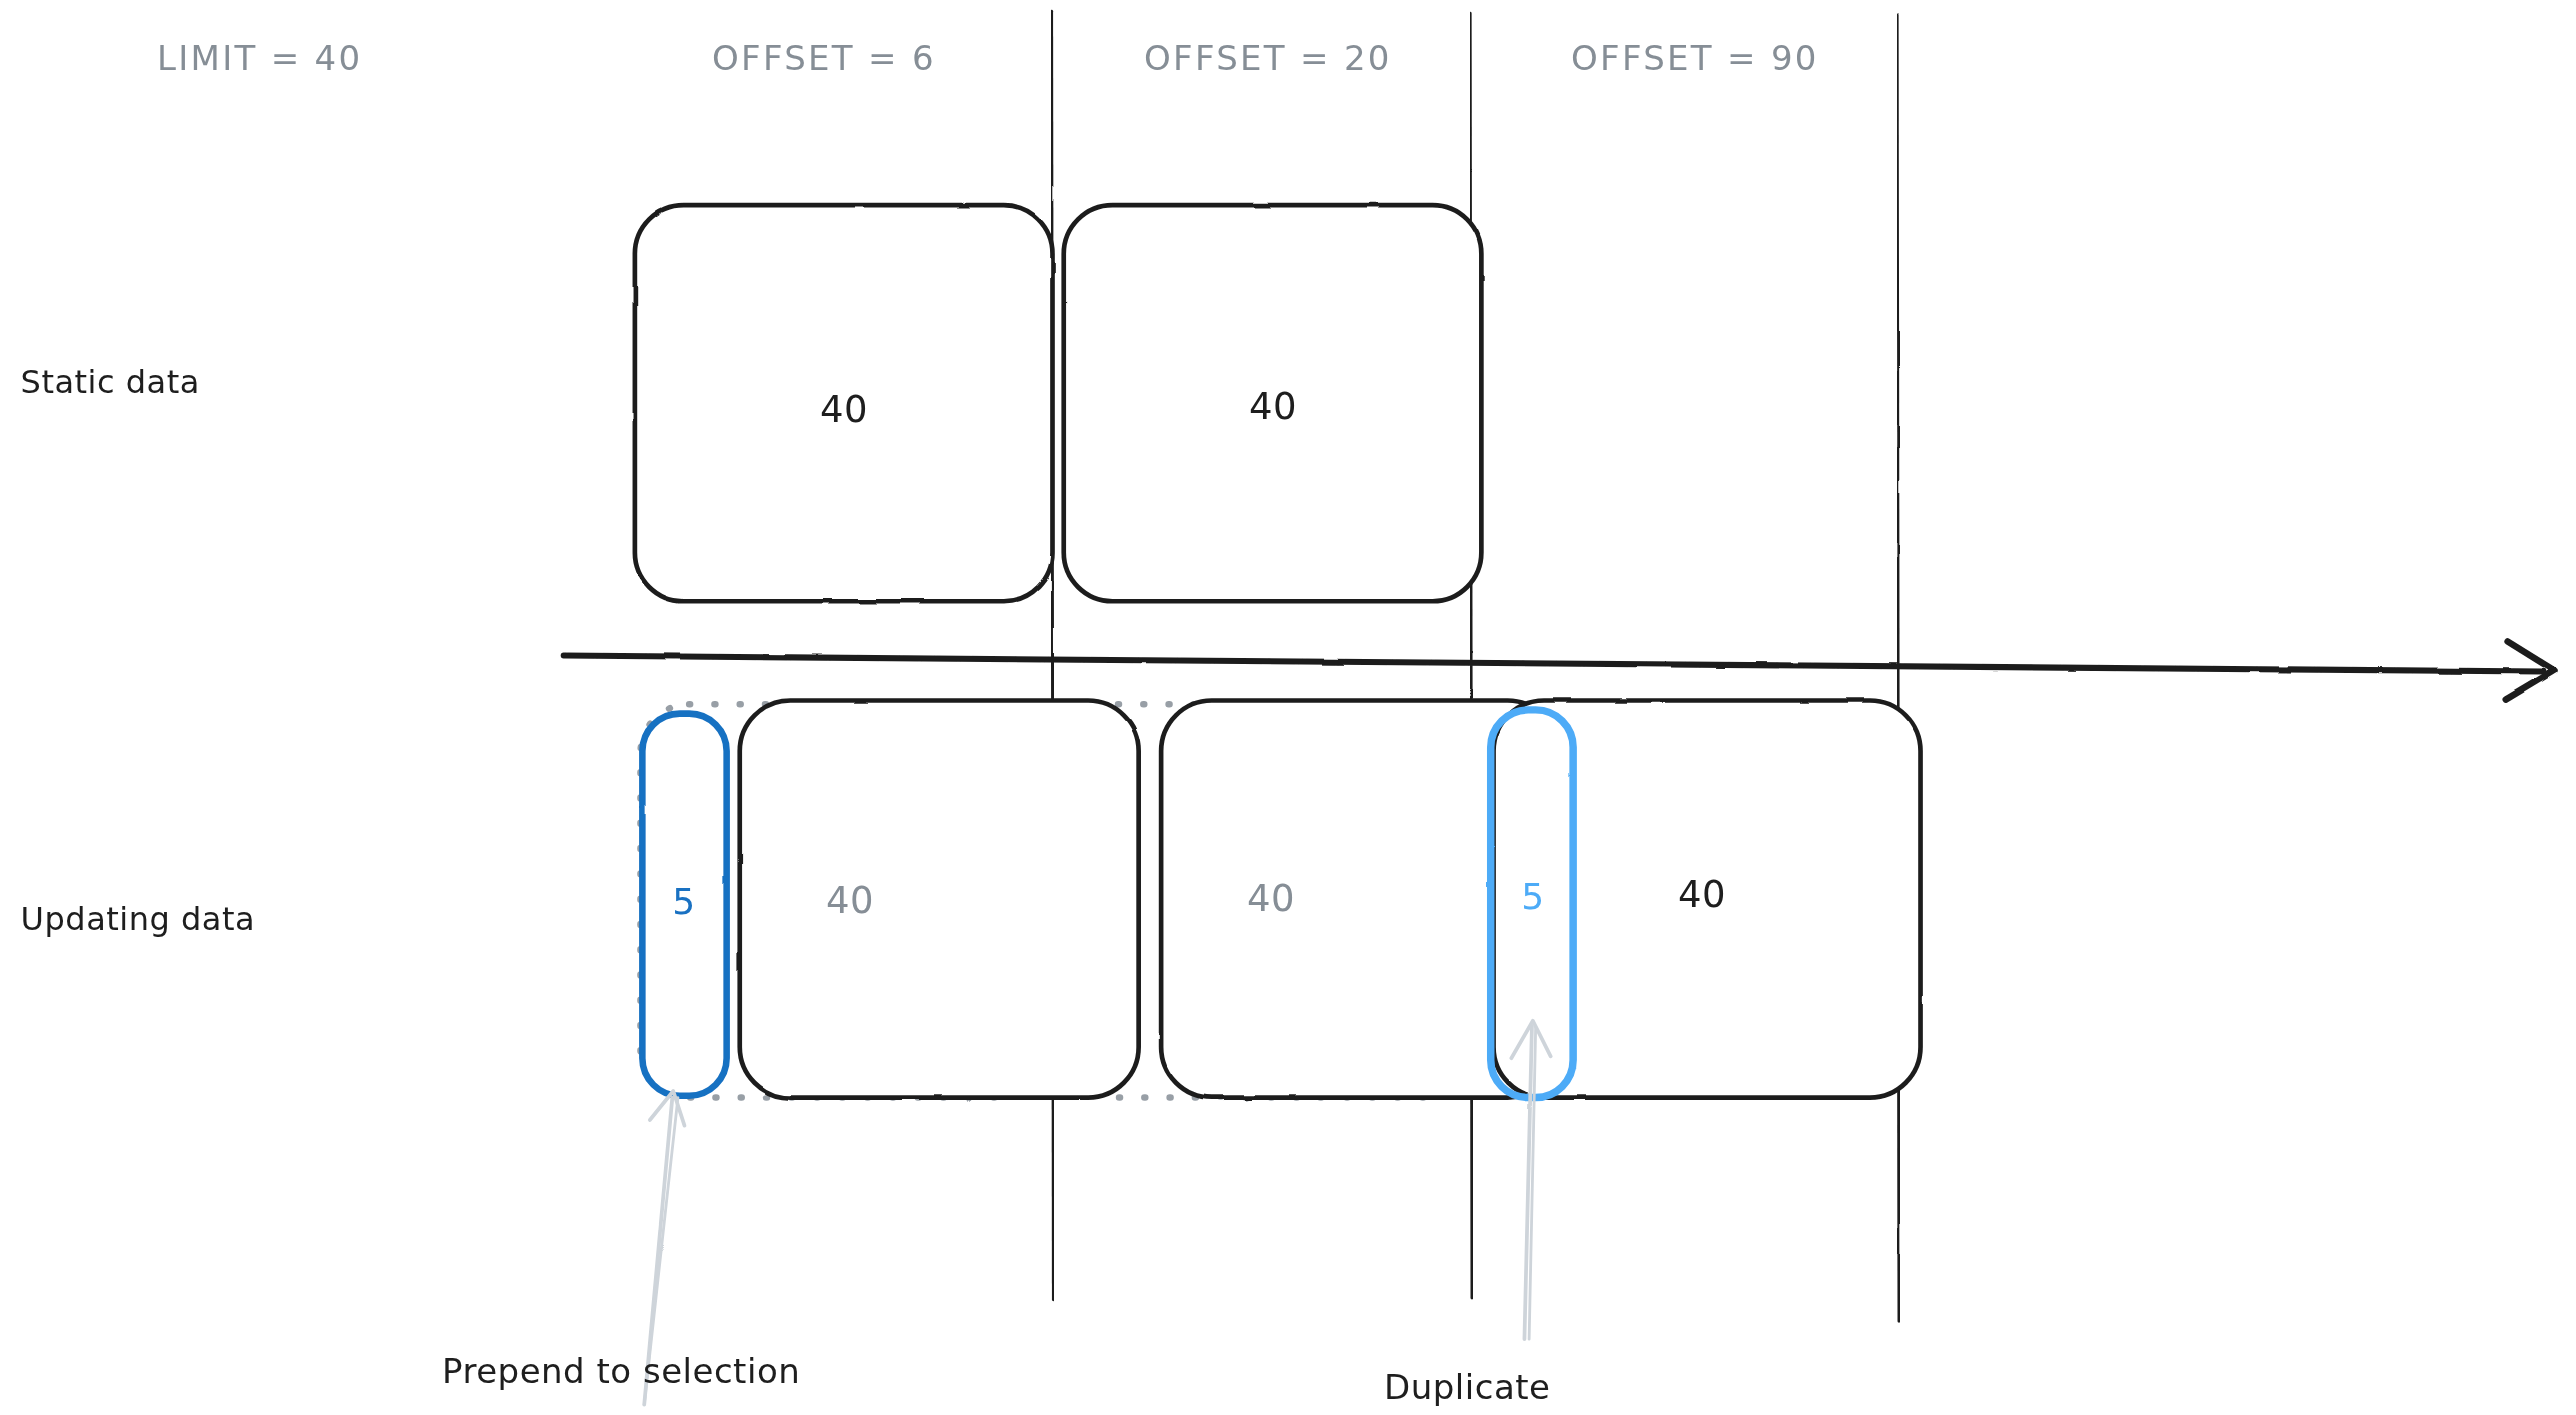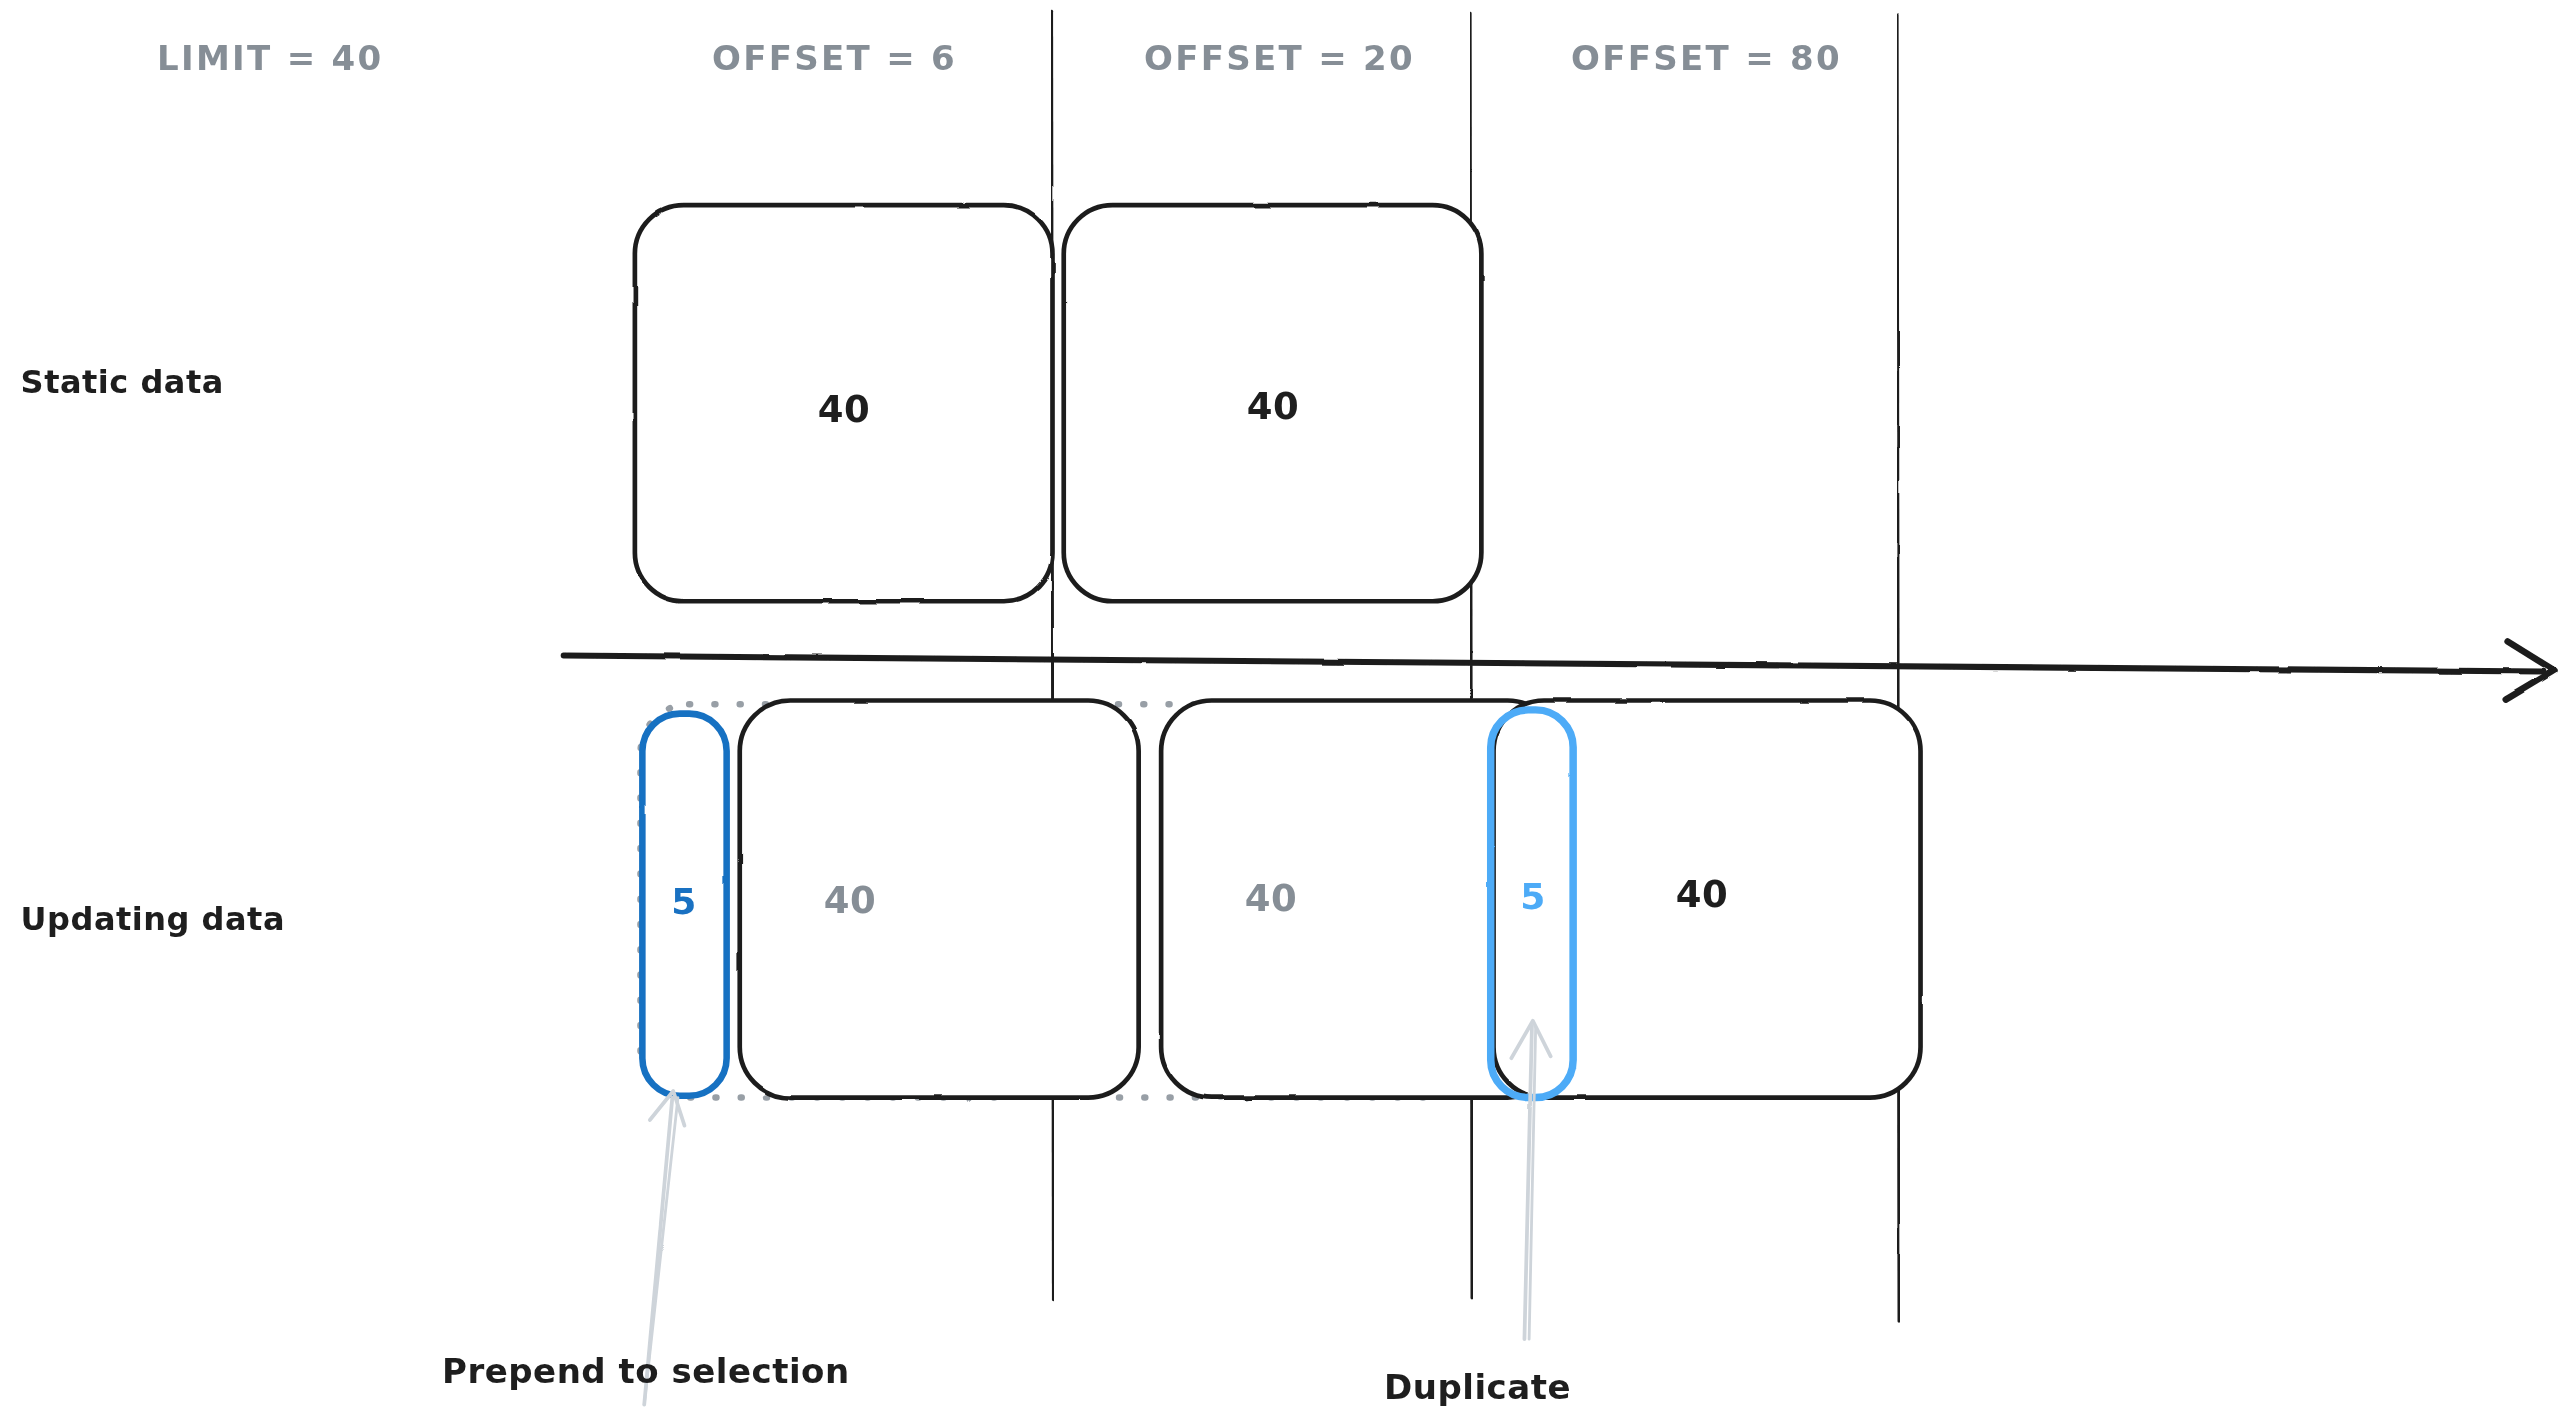--- a/index.html
+++ b/index.html
@@ -23,21 +23,20 @@
     top: 0;
     width: 2576px;
     height: 1416px;
   }
   .hand-text {
     position: absolute;
     font-family: "DejaVu Sans", sans-serif;
     white-space: nowrap;
     letter-spacing: 0.5px;
     user-select: none;
-    font-weight: bold;
   }
   .label-gray {
     color: #868e96;
   }
   .label-black {
     color: #1e1e1e;
   }
   .label-blue-dark {
     color: #1971c2;
   }
@@ -135,21 +134,21 @@
     <g filter="url(#rough2)">
       <path d="M1628 1430 L1636 1096" stroke="#ced4da" stroke-width="4" fill="none" stroke-linecap="round"></path>
       <path d="M1633 1430 L1640 1096" stroke="#ced4da" stroke-width="3" fill="none" stroke-linecap="round"></path>
       <path d="M1614 1130 L1637 1090 L1656 1128" stroke="#ced4da" stroke-width="4" fill="none" stroke-linecap="round" stroke-linejoin="round"></path>
     </g>
   </svg>
 
   <div class="hand-text header-label label-gray" style="left:157px; top:38px;">LIMIT = 40</div>
   <div class="hand-text header-label label-gray" style="left:712px; top:38px;">OFFSET = 6</div>
   <div class="hand-text header-label label-gray" style="left:1144px; top:38px;">OFFSET = 20</div>
-  <div class="hand-text header-label label-gray" style="left:1571px; top:38px;">OFFSET = 80</div>
+  <div class="hand-text header-label label-gray" style="left:1571px; top:38px;">OFFSET = 90</div>
 
   <div class="hand-text row-label label-black" style="left:20.6px; top:363px;">Static data</div>
   <div class="hand-text row-label label-black" style="left:20.6px; top:900px;">Updating data</div>
 
   <div class="hand-text box-num label-black centered" style="left:844px; top:409px;">40</div>
   <div class="hand-text box-num label-black centered" style="left:1273px; top:406px;">40</div>
 
   <div class="hand-text box-num-small label-blue-dark centered" style="left:684px; top:901px;">5</div>
   <div class="hand-text box-num-small label-blue-light centered" style="left:1533px; top:896px;">5</div>
 

